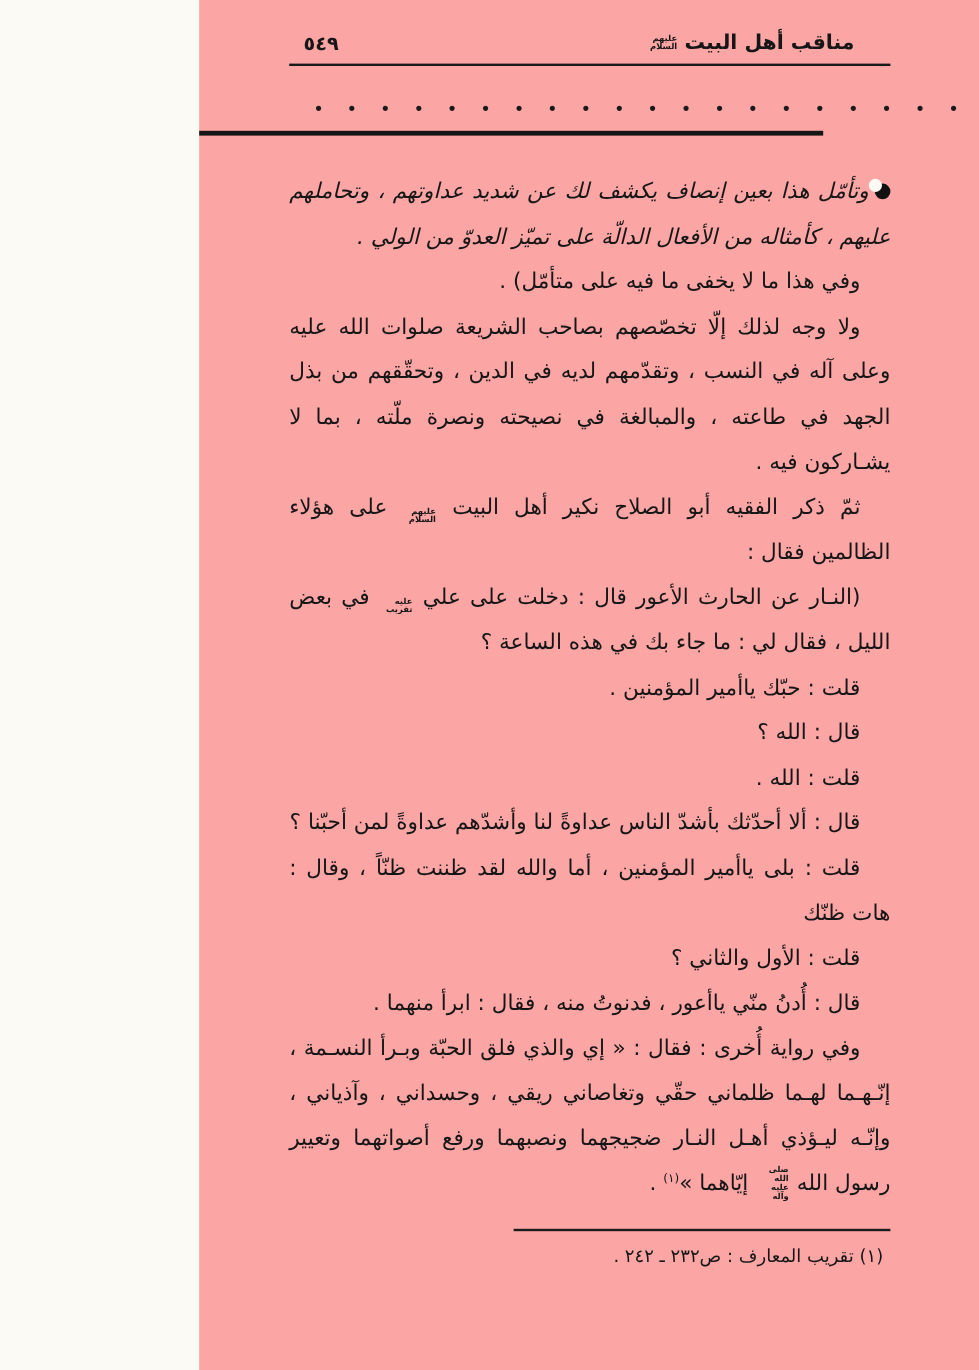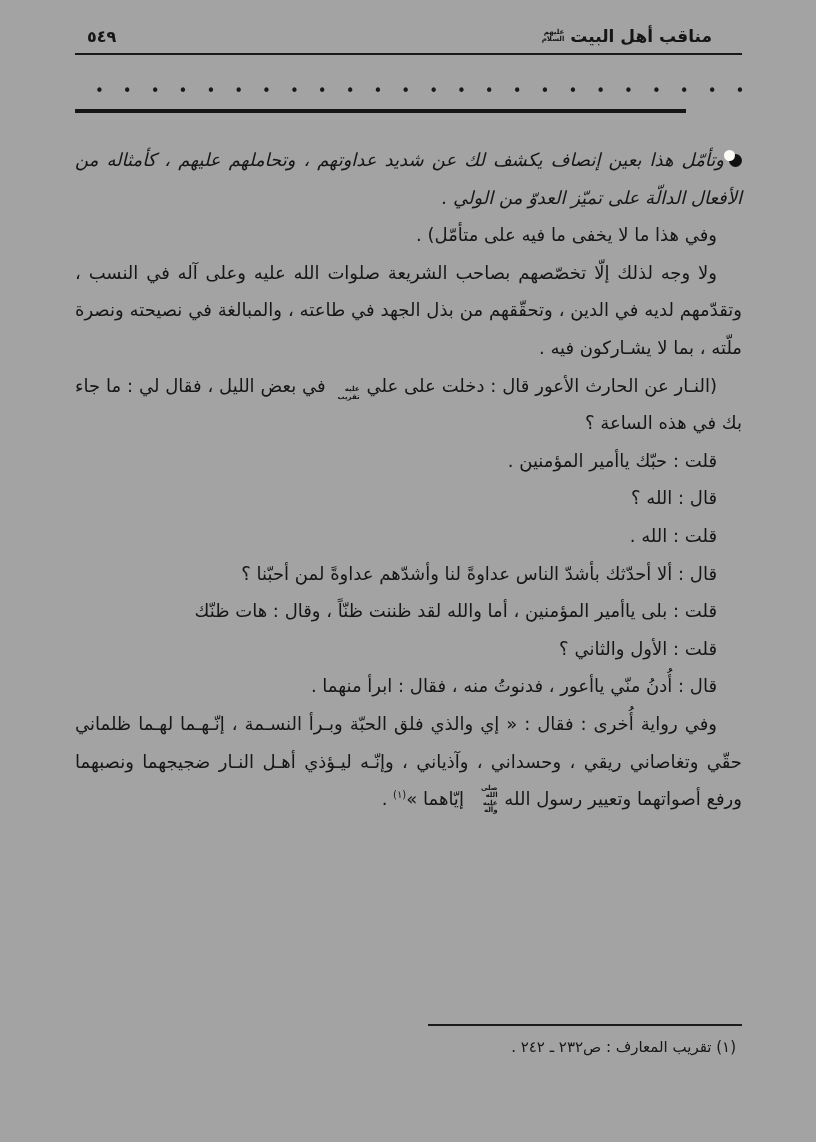--- a/index.html
+++ b/index.html
@@ -1,20 +1,20 @@
 <!DOCTYPE html>
 <html lang="ar" dir="rtl"><head>
 <meta charset="utf-8">
 <style>
   html, body { margin: 0; padding: 0; }
   body { background: #fbfaf5; font-family: "DejaVu Sans", sans-serif; }
 
   .page {
-    width: 816px; height: 1142px;
-    background: #a3a3a3; color: #161616;
+    width: 650px; height: 1142px;
+    background: #fca5a5; color: #161616;
     direction: rtl;
     position: relative;
     padding: 26px 74px 0 75px;
     box-sizing: border-box;
     overflow: hidden;
   }
 
   
   .page-header { display: flex; direction: ltr; justify-content: space-between; align-items: flex-end; }
   .page-number { font-size: 16px; font-weight: bold; direction: rtl; padding-left: 12px; }
@@ -89,20 +89,21 @@
   <div class="thick-rule"></div>
 
   <main class="body-text">
 
     <p class="para no-indent"><span class="ornament"></span><span>وتأمّل هذا بعين إنصاف يكشف لك عن شديد عداوتهم ، وتحاملهم عليهم ، كأمثاله من الأفعال الدالّة على تميّز العدوّ من الولي .</span></p>
 
     <p class="para"><span>وفي هذا ما لا يخفى ما فيه على متأمّل) .</span></p>
 
     <p class="para"><span>ولا وجه لذلك إلّا تخصّصهم بصاحب الشريعة صلوات الله عليه وعلى آله في النسب ، وتقدّمهم لديه في الدين ، وتحقّقهم من بذل الجهد في طاعته ، والمبالغة في نصيحته ونصرة ملّته ، بما لا يشـاركون فيه .</span></p>
 
+    <p class="para"><span>ثمّ ذكر الفقيه أبو الصلاح نكير أهل البيت </span><span class="honorific">عليهم السلام</span><span> على هؤلاء الظالمين فقال :</span></p>
 
     <p class="para"><span>(النـار عن الحارث الأعور قال : دخلت على علي </span><span class="honorific">عليه تقريب</span><span> في بعض الليل ، فقال لي : ما جاء بك في هذه الساعة ؟</span></p>
 
     <p class="para"><span>قلت : حبّك ياأمير المؤمنين .</span></p>
 
     <p class="para"><span>قال : الله ؟</span></p>
 
     <p class="para"><span>قلت : الله .</span></p>
 
     <p class="para"><span>قال : ألا أحدّثك بأشدّ الناس عداوةً لنا وأشدّهم عداوةً لمن أحبّنا ؟</span></p>

